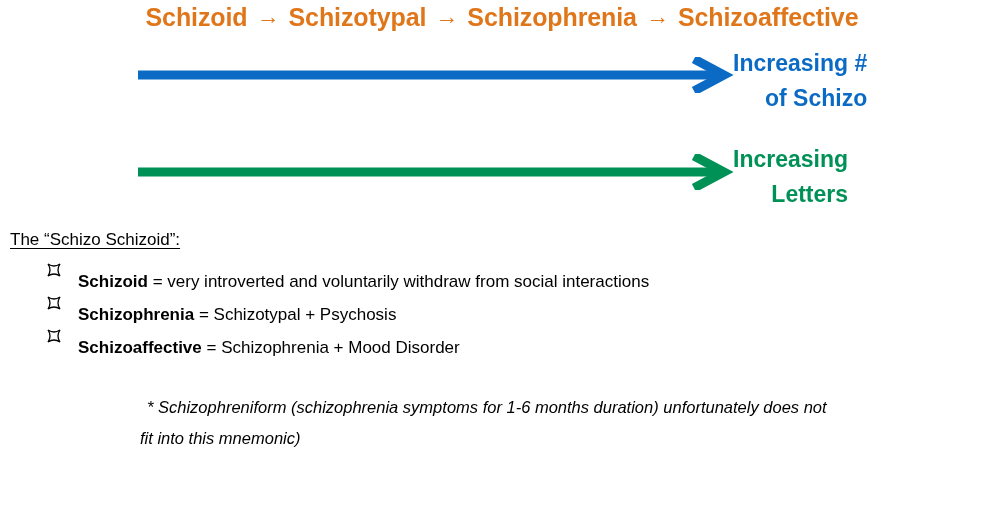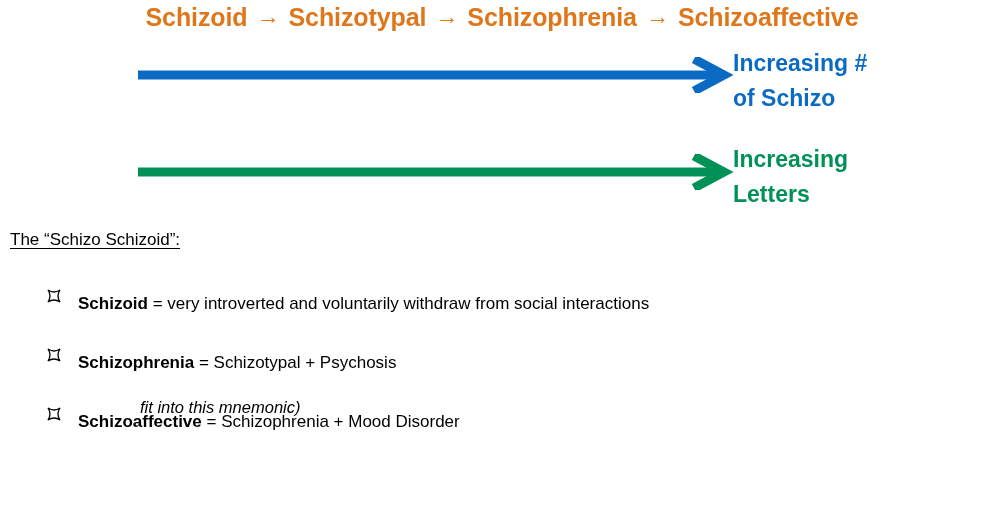--- a/index.html
+++ b/index.html
@@ -63,21 +63,21 @@
     left: 733px;
     top: 46px;
     color: #0B6BC4;
   }
   #symptoms-arrow-wrap { left: 138px; top: 154px; }
   #symptoms-label {
     left: 733px;
     top: 142px;
     color: #009157;
   }
-  .label-line { display: block; }
+  .label-line { display: block; text-align: right; }
 
   
   #spectrum-heading {
     position: absolute;
     left: 10px;
     top: 230px;
     font-size: 17px;
     font-weight: normal;
     color: #000000;
     text-decoration: underline;
@@ -88,23 +88,22 @@
   #spectrum-list {
     position: absolute;
     left: 0;
     top: 261px;
     width: 1004px;
   }
   .spectrum-item {
     position: relative;
     height: 33px;
     display: flex;
-    align-items: center;
-    white-space: nowrap;
-    margin-top: 26px;
+    align-items: flex-end;
+    white-space: nowrap;
   }
   .bullet-glyph {
     position: absolute;
     left: 46px;
     top: 1px;
     width: 16px;
     height: 16px;
     display: block;
   }
   .item-text {
@@ -214,18 +213,19 @@
       <path d="M2,2 Q8,6 14,2 Q10,8 14,14 Q8,10 2,14 Q6,8 2,2 Z" fill="none" stroke="#000000" stroke-width="1.3"></path>
     </svg>
     <div class="item-text">
       <span class="item-term">Schizoaffective</span><span class="item-rest"> = Schizophrenia + Mood Disorder</span>
     </div>
   </div>
 
 </div>
 
 <div id="footnote">
+  <span id="footnote-line1">* Schizophreniform (schizophrenia symptoms for 1-6 months duration)  unfortunately  does  not</span>
   <span id="footnote-line2">fit into this mnemonic)</span>
 </div>
 
 <div id="branding">
   <span id="branding-copyright">©</span><span>StompOnStep1.com</span>
 </div>
 
 </body></html>

